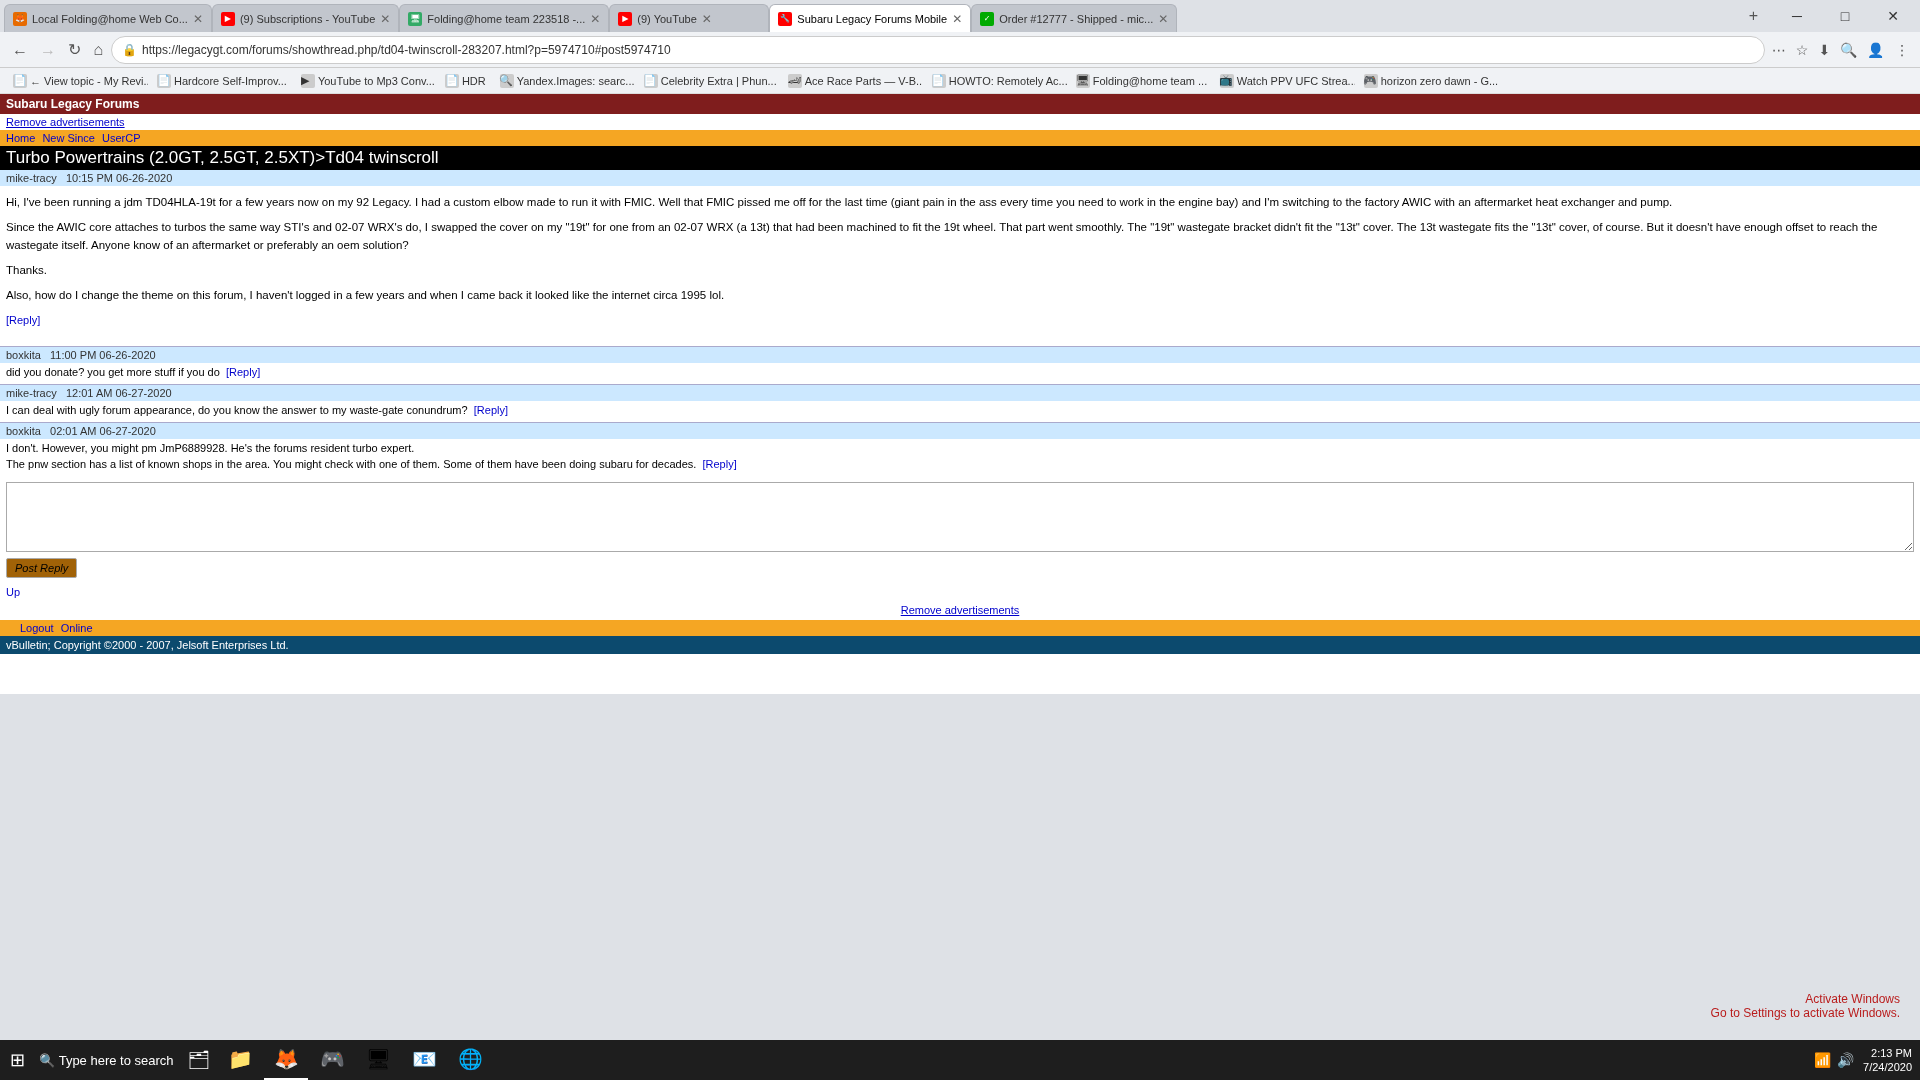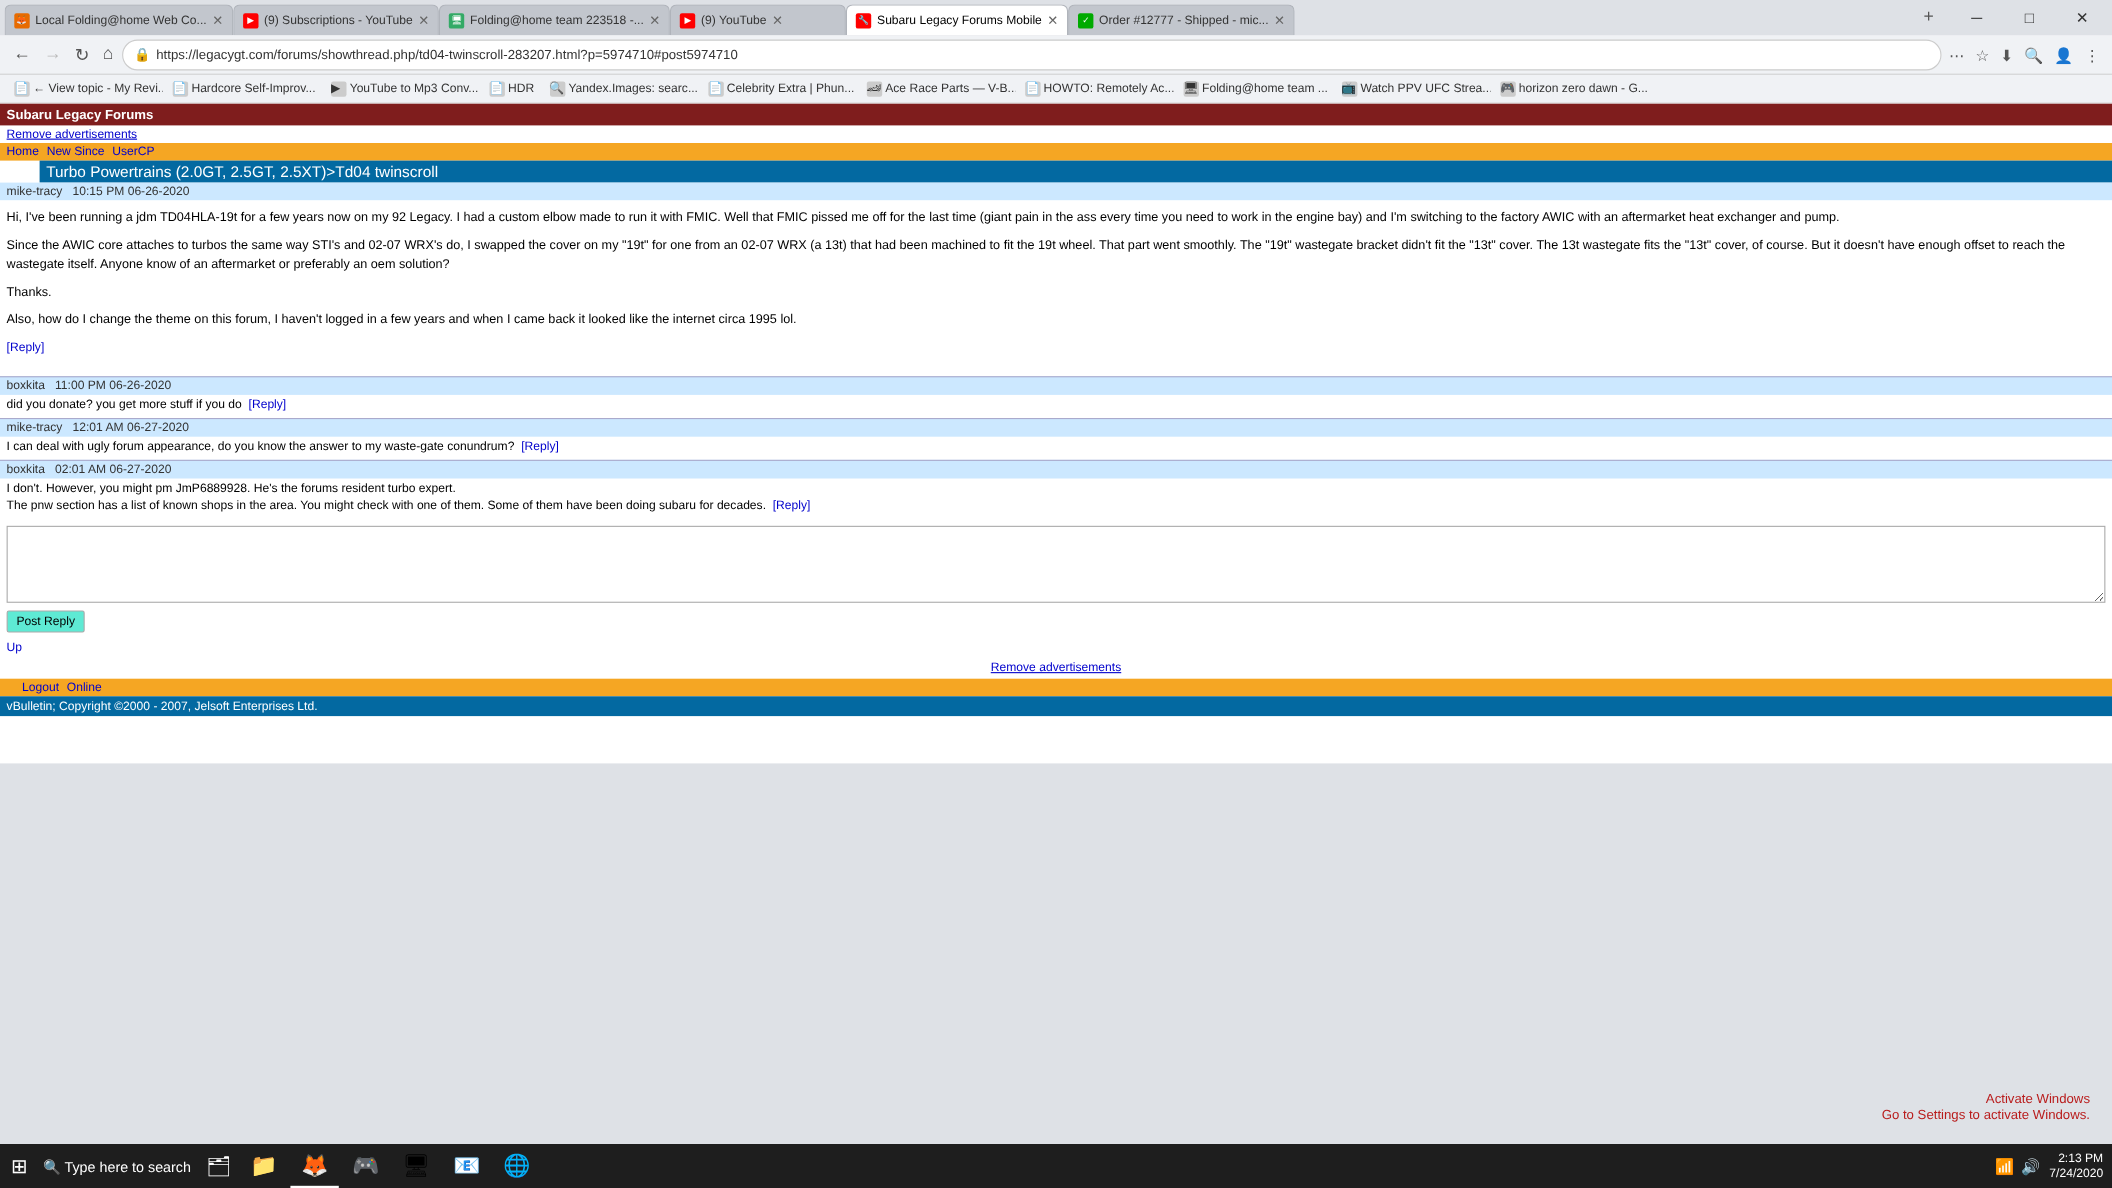--- a/index.html
+++ b/index.html
@@ -138,25 +138,24 @@
     .remove-ads a { color: #00c; text-decoration: underline; }
 
     .nav-links {
       background: #f5a623;
       padding: 2px 6px;
       font-size: 11px;
     }
     .nav-links a { color: #00c; text-decoration: none; margin-right: 4px; }
 
     .breadcrumb-bar {
-      background: #0369a1;
+      background: #000000;
       color: #fff;
       padding: 2px 6px;
-      font-size: 14px;
-      margin-left: 36px;
+      font-size: 17px;
     }
 
     .post-author-bar {
       background: #cce8ff;
       padding: 2px 6px;
       font-size: 11px;
       color: #333;
     }
 
     .post-content {
@@ -193,47 +192,48 @@
     .reply-textarea {
       width: 100%;
       height: 70px;
       border: 1px solid #aaa;
       font-size: 11px;
       resize: vertical;
       outline: none;
     }
     .post-reply-btn {
       margin-top: 4px;
-      background: #5eead4;
+      background: #a16207;
       border: 1px solid #aaa;
       padding: 3px 8px;
       font-size: 11px;
       cursor: pointer;
       border-radius: 2px;
+      font-style: italic;
     }
 
     .up-link { padding: 2px 6px; font-size: 11px; }
     .up-link a { color: #00c; text-decoration: none; }
 
     .remove-ads-bottom {
       text-align: center;
       padding: 4px;
       font-size: 11px;
     }
     .remove-ads-bottom a { color: #00c; text-decoration: underline; }
 
     .footer-logout {
       background: #f5a623;
       padding: 2px 20px;
       font-size: 11px;
     }
     .footer-logout a { color: #00c; text-decoration: none; margin-right: 4px; }
 
     .footer-copyright {
-      background: #0369a1;
+      background: #0c4a6e;
       color: #fff;
       padding: 3px 6px;
       font-size: 11px;
     }
 
     
     .taskbar {
       position: fixed;
       bottom: 0;
       left: 0;

